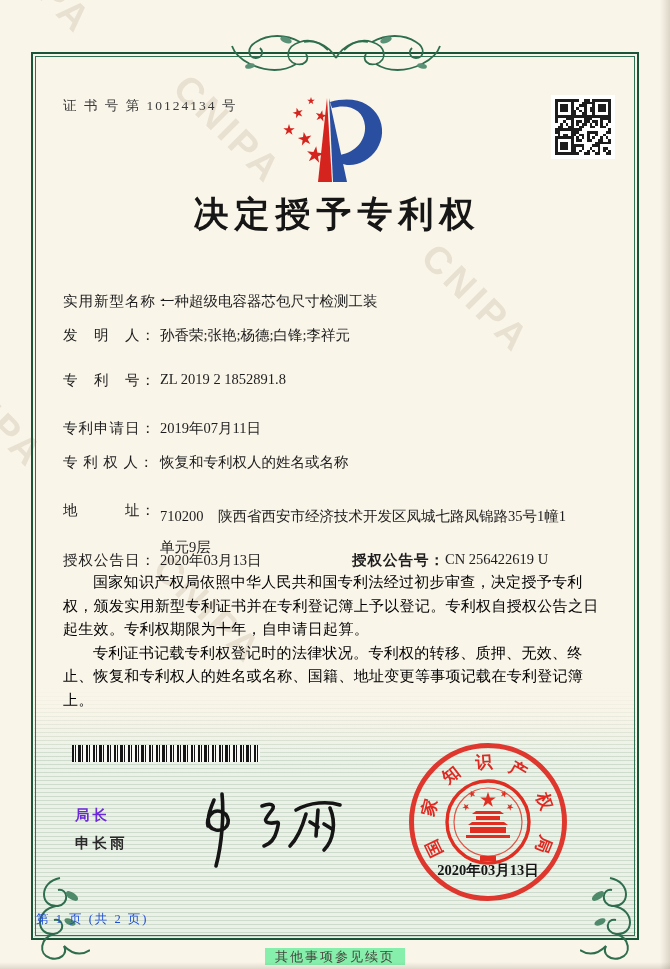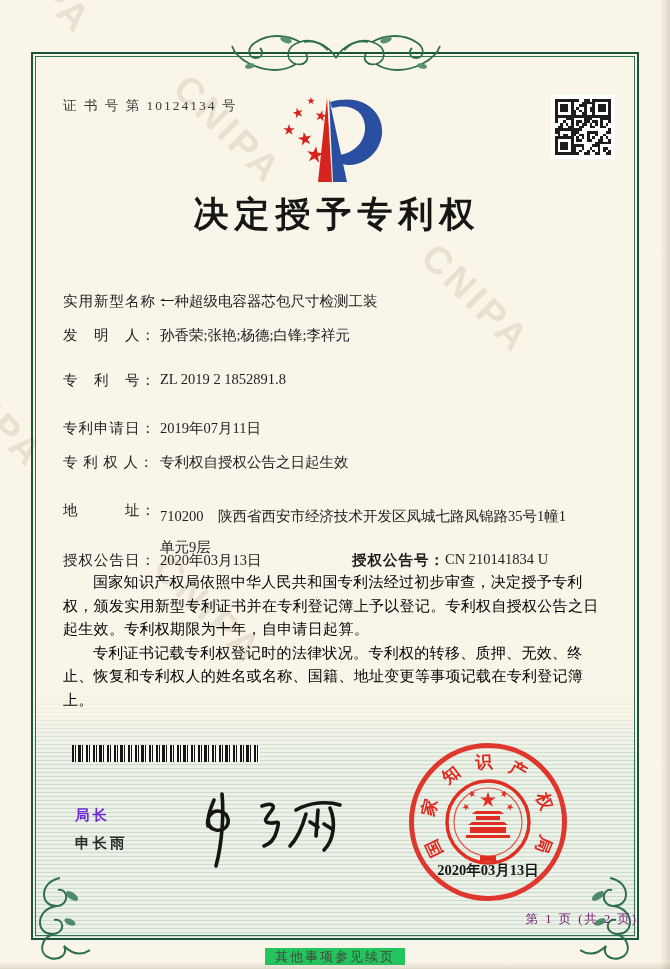--- a/index.html
+++ b/index.html
@@ -85,26 +85,26 @@
     position:absolute;left:50%;top:50%;
     font-size:17px;font-weight:700;color:rgba(222,30,22,.95);
     transform:translate(-50%,-50%) rotate(var(--a)) translateY(-60px);
   }
   .emblem{position:absolute;left:28px;top:30px;}
   .seal-date{
     position:absolute;left:6px;top:113px;width:136px;text-align:center;
     font-size:14.5px;font-weight:700;color:#151515;
   }
   .pagenum{
-    position:absolute;top:911px;left:36px;width:602px;text-align:right;
-    font-size:12.5px;letter-spacing:2px;color:#701a75;
+    position:absolute;top:911px;left:36px;width:602px;text-align:left;
+    font-size:12.5px;letter-spacing:2px;color:#1d4ed8;
   }
   .cont{position:absolute;top:947px;left:0;width:670px;text-align:center;}
   .cont-inner{
-    background:#22c55e;padding:1px 10px;font-size:13px;letter-spacing:2px;color:#46453d;
+    background:#86efac;padding:1px 10px;font-size:13px;letter-spacing:2px;color:#46453d;
   }
   .edge-r{position:absolute;right:0;top:0;width:10px;height:100%;z-index:5;
     background:linear-gradient(90deg,rgba(0,0,0,0),rgba(98,88,70,.20));}
   .edge-b{position:absolute;left:0;bottom:0;width:100%;height:7px;z-index:5;
     background:linear-gradient(180deg,rgba(0,0,0,0),rgba(98,88,70,.18));}
 </style>
 </head>
 <body>
 
 <div>
@@ -450,31 +450,31 @@
     <div class="row r-pno">
       <span class="lab">专　利　号：</span>
       <span class="val">ZL 2019 2 1852891.8</span>
     </div>
     <div class="row r-fdate">
       <span class="lab">专利申请日：</span>
       <span class="val">2019年07月11日</span>
     </div>
     <div class="row r-ptee">
       <span class="lab">专 利 权 人：</span>
-      <span class="val">专利权自授权公告之日起生效</span>
+      <span class="val">恢复和专利权人的姓名或名称</span>
     </div>
     <div class="row r-addr">
       <span class="lab">地　　　址：</span>
       <span class="val val-wrap">710200　陕西省西安市经济技术开发区凤城七路凤锦路35号1幢1单元9层</span>
     </div>
     <div class="row r-grant">
       <span class="lab">授权公告日：</span>
       <span class="val">2020年03月13日</span>
       <span class="lab2">授权公告号：</span>
-      <span class="val2">CN 210141834 U</span>
+      <span class="val2">CN 256422619 U</span>
     </div>
 
     <div class="paras">
       <p>国家知识产权局依照中华人民共和国专利法经过初步审查，决定授予专利权，颁发实用新型专利证书并在专利登记簿上予以登记。专利权自授权公告之日起生效。专利权期限为十年，自申请日起算。</p>
       <p>专利证书记载专利权登记时的法律状况。专利权的转移、质押、无效、终止、恢复和专利权人的姓名或名称、国籍、地址变更等事项记载在专利登记簿上。</p>
     </div>
 
     <div class="barcode"></div>
 
     <div class="official-title">局长</div>

